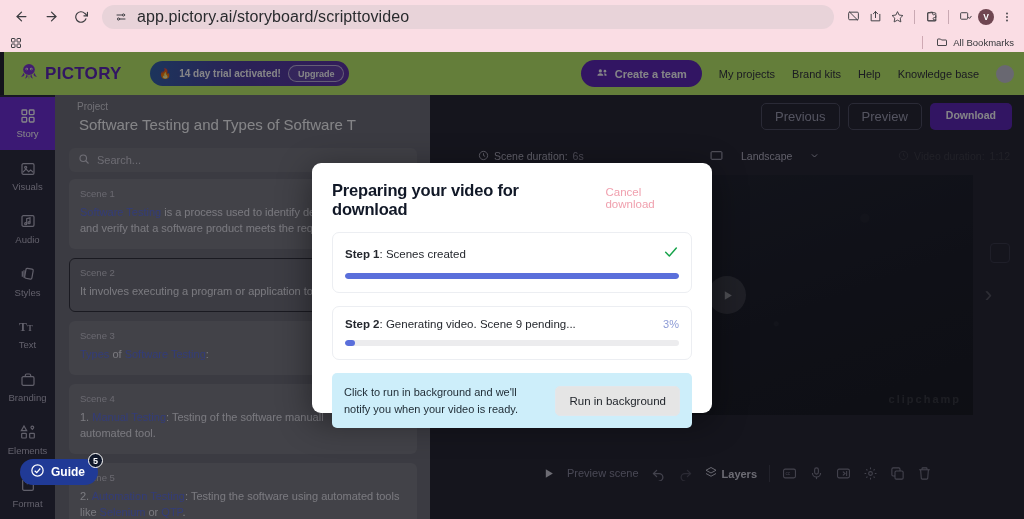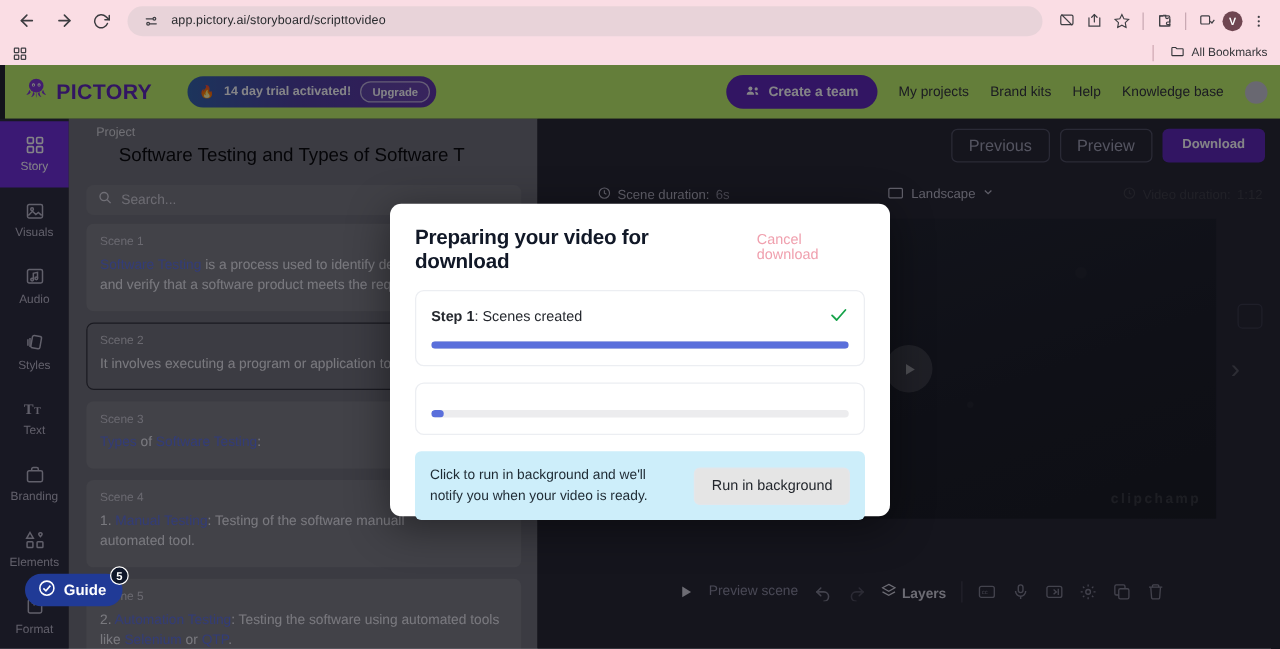--- a/index.html
+++ b/index.html
@@ -25,21 +25,21 @@
     justify-content: center; border-radius: 50%; color: #3c3c40;
     font-size: 14px; line-height: 1;
   }
   .nav-btn svg { display: block; }
   .omnibox {
     flex: 1; height: 24px; background: #e8d3d9; border-radius: 12px;
     display: flex; align-items: center; padding: 0 9px; gap: 7px;
     margin-left: 4px; margin-right: 6px; max-width: 840px;
   }
   .omnibox .url {
-    font-size: 10px; color: #292b2e; letter-spacing: .1px;
+    font-size: 16px; color: #292b2e; letter-spacing: .1px;
     white-space: nowrap; overflow: hidden;
   }
   .omni-right { display: flex; align-items: center; gap: 3px; margin-left: auto; }
   .chrome-icon {
     width: 19px; height: 19px; display: flex; align-items: center;
     justify-content: center; color: #3f3f44;
   }
   .chrome-sep { width: 1px; height: 14px; background: #c9a9b3; margin: 0 4px; }
   .profile-av {
     width: 16px; height: 16px; border-radius: 50%; background: #6f4651;
@@ -106,21 +106,21 @@
   .side-label { font-size: 9.5px; }
   .side-ico { height: 17px; display: flex; align-items: center; }
 
   
   .scene-col {
     position: absolute; left: 55px; top: 43px; width: 375px; height: 424px;
     background: #6d6d74;
   }
   .proj-label { position: absolute; left: 22px; top: 6px; font-size: 10px; color: #d6d5da; }
   .proj-title {
-    position: absolute; left: 40px; top: 21px; font-size: 15px; color: #000000;
+    position: absolute; left: 24px; top: 21px; font-size: 15px; color: #ffffff;
     white-space: nowrap; overflow: hidden; width: 350px;
   }
   .search-box {
     position: absolute; left: 14px; top: 53px; width: 348px; height: 24px;
     background: #76767d; border-radius: 6px; display: flex; align-items: center;
     gap: 7px; padding: 0 9px;
   }
   .search-ph { font-size: 11px; color: #cfcdd4; }
   .scene-list { position: absolute; left: 14px; top: 84px; width: 348px; }
   .scene-card {
@@ -147,21 +147,21 @@
   .btn-primary {
     border-radius: 5px; padding: 6px 16px; font-size: 10.5px;
     background: #5b21b6; color: #fff; font-weight: bold;
   }
   .editor-meta {
     position: absolute; left: 0; top: 48px; width: 594px; height: 26px;
     display: flex; align-items: center; color: #b6b4c2; font-size: 10.5px;
   }
   .meta-dur { position: absolute; left: 48px; display: flex; align-items: center; gap: 5px; }
   .meta-val { color: #8c8a99; }
-  .meta-orient { position: absolute; left: 280px; display: flex; align-items: flex-start; gap: 6px; }
+  .meta-orient { position: absolute; left: 280px; display: flex; align-items: center; gap: 18px; }
   .meta-video { position: absolute; right: 14px; display: flex; align-items: center; gap: 5px; color: #38383f; }
 
   .video-stage {
     position: absolute; left: 14px; top: 80px; width: 566px; height: 240px;
     display: flex; align-items: center; justify-content: center;
   }
   .video-frame {
     position: relative; width: 492px; height: 240px; background: #191b24;
     overflow: hidden;
   }
@@ -682,20 +682,24 @@
               <polyline points="4 12.5 9.5 18 20 6"></polyline>
             </svg>
         </span>
       </div>
       <div class="bar-track">
         <div class="bar-fill" id="bar1" style="width: 100%;"></div>
       </div>
     </div>
 
     <div class="step-card">
+      <div class="step-row">
+        <span class="step-text"><b>Step 2</b><span>: Generating video. Scene 9 pending...</span></span>
+        <span class="step-pct">3%</span>
+      </div>
       <div class="bar-track">
         <div class="bar-fill" id="bar2" style="width: 3%;"></div>
       </div>
     </div>
 
     <div class="info-banner">
       <span class="info-text">Click to run in background and we'll notify you when your video is ready.</span>
       <span class="run-bg-btn">Run in background</span>
     </div>
   </div>

